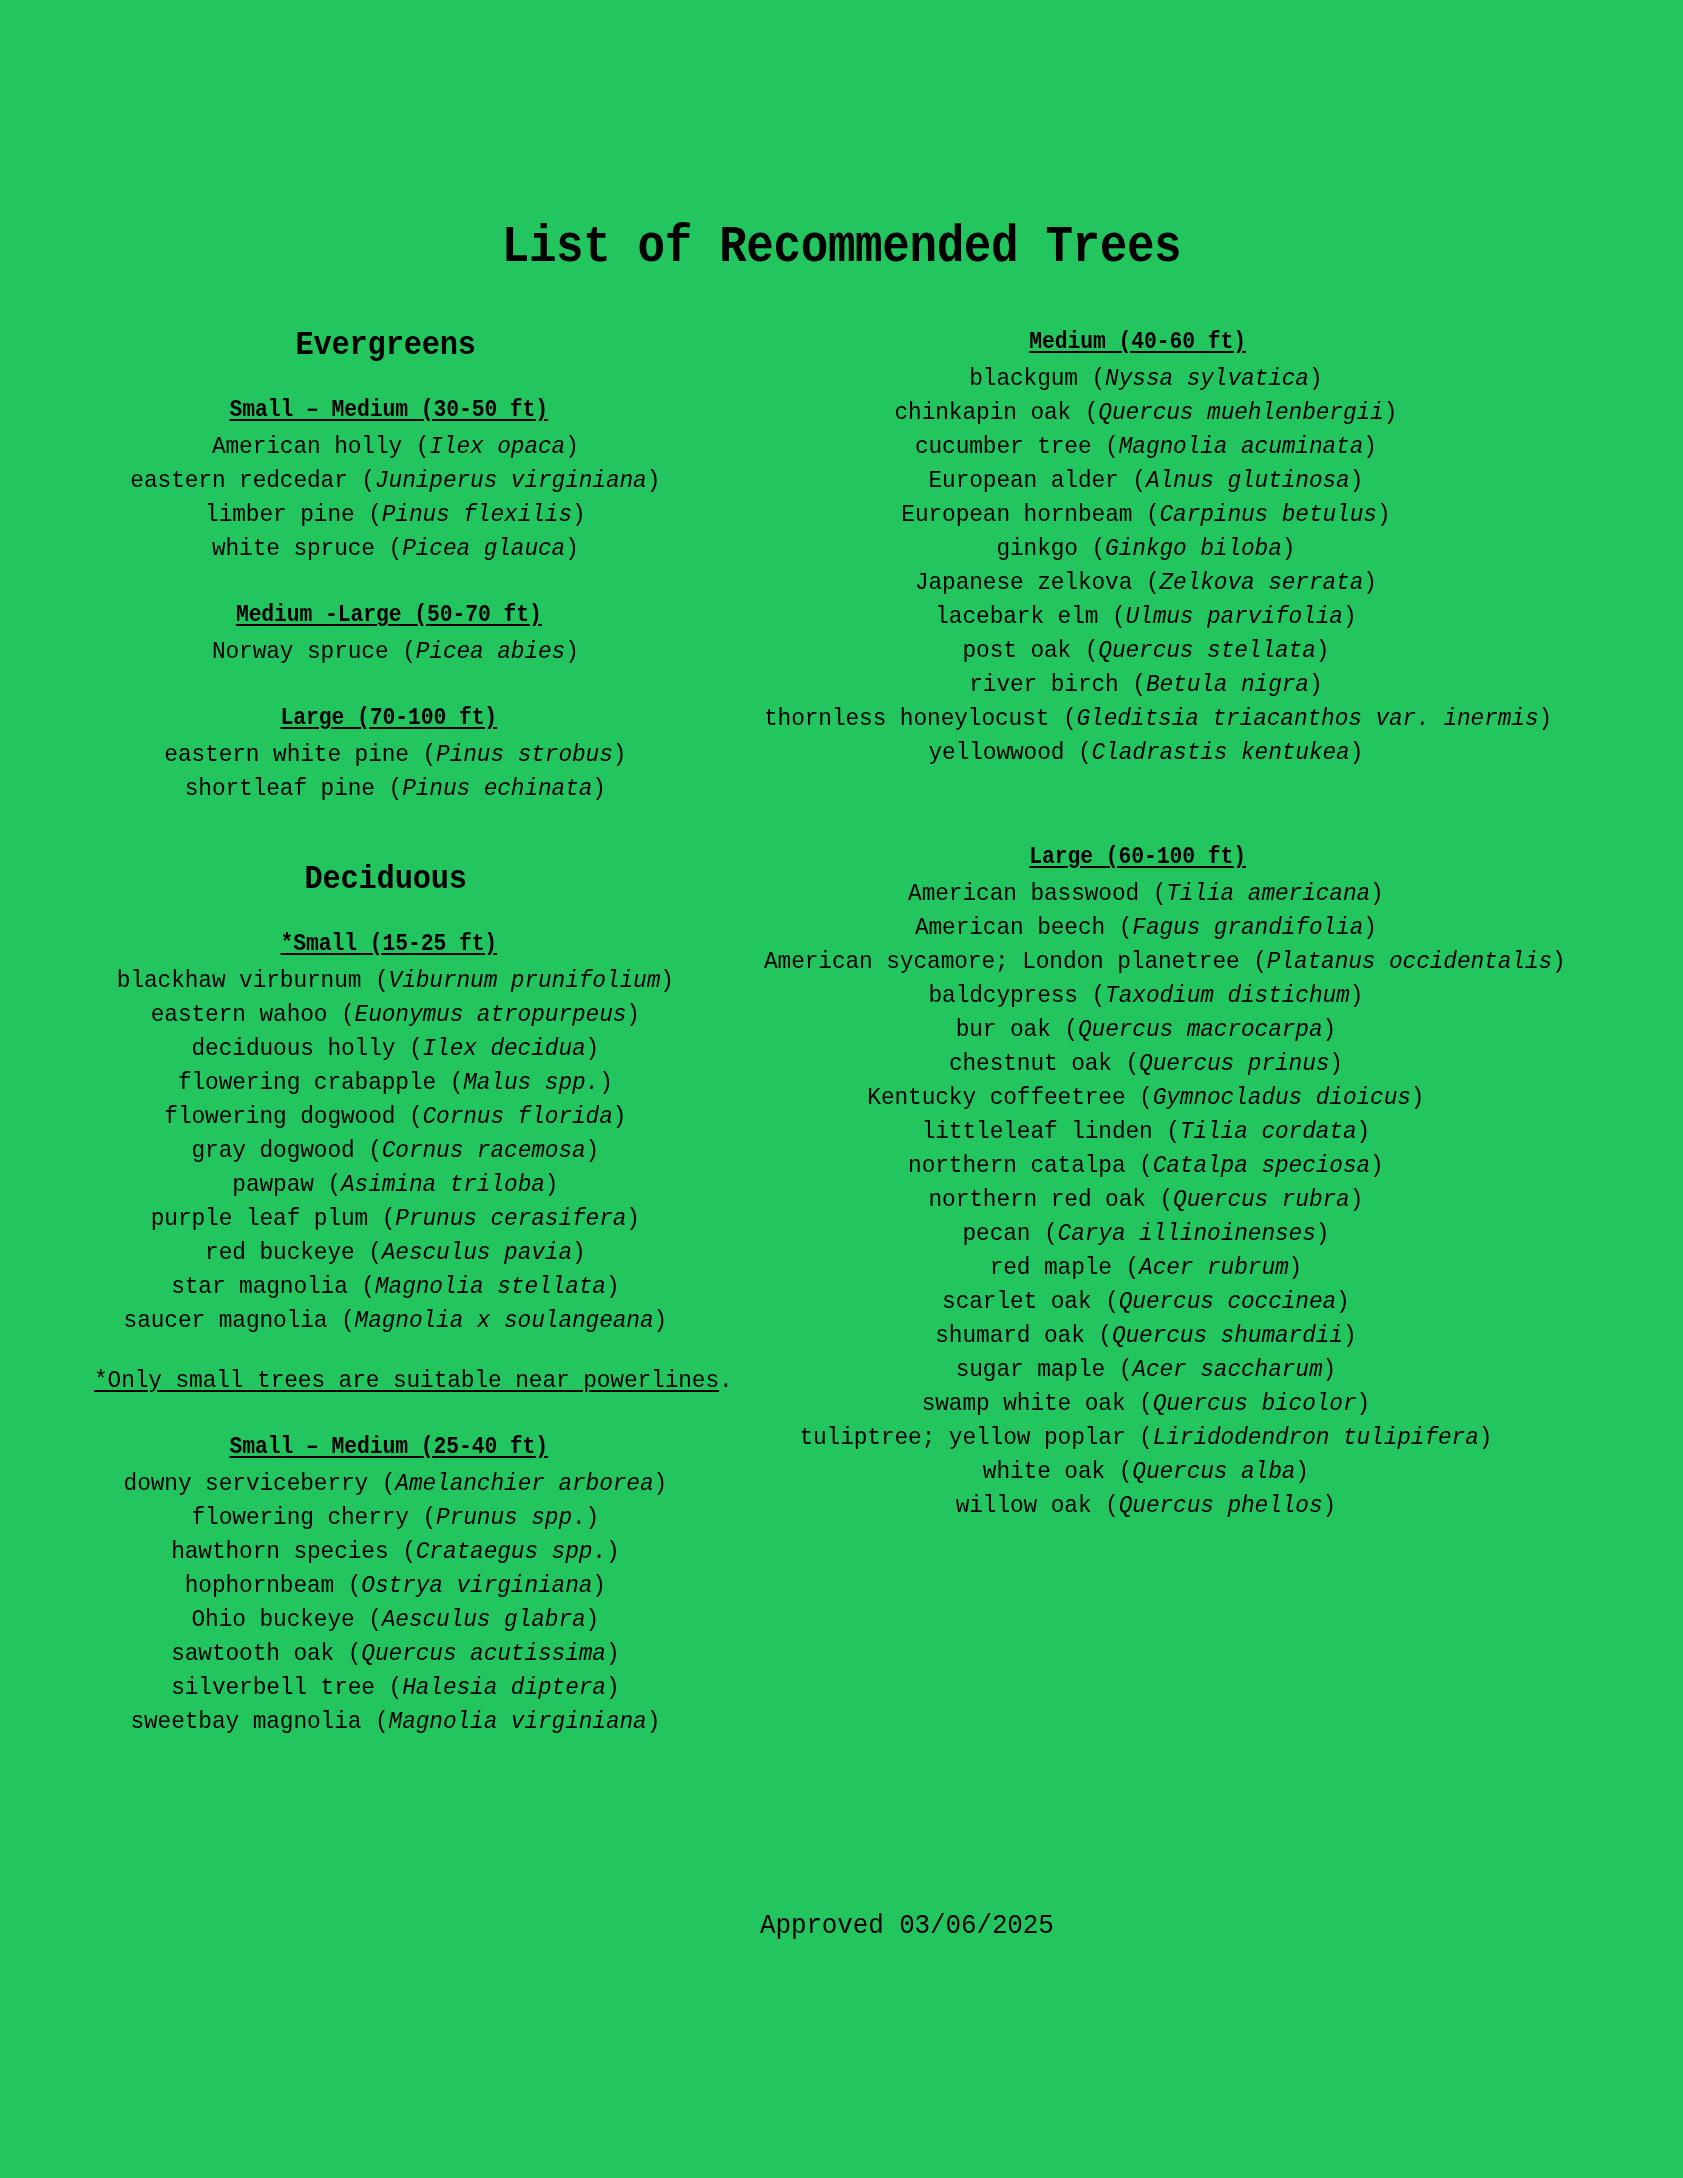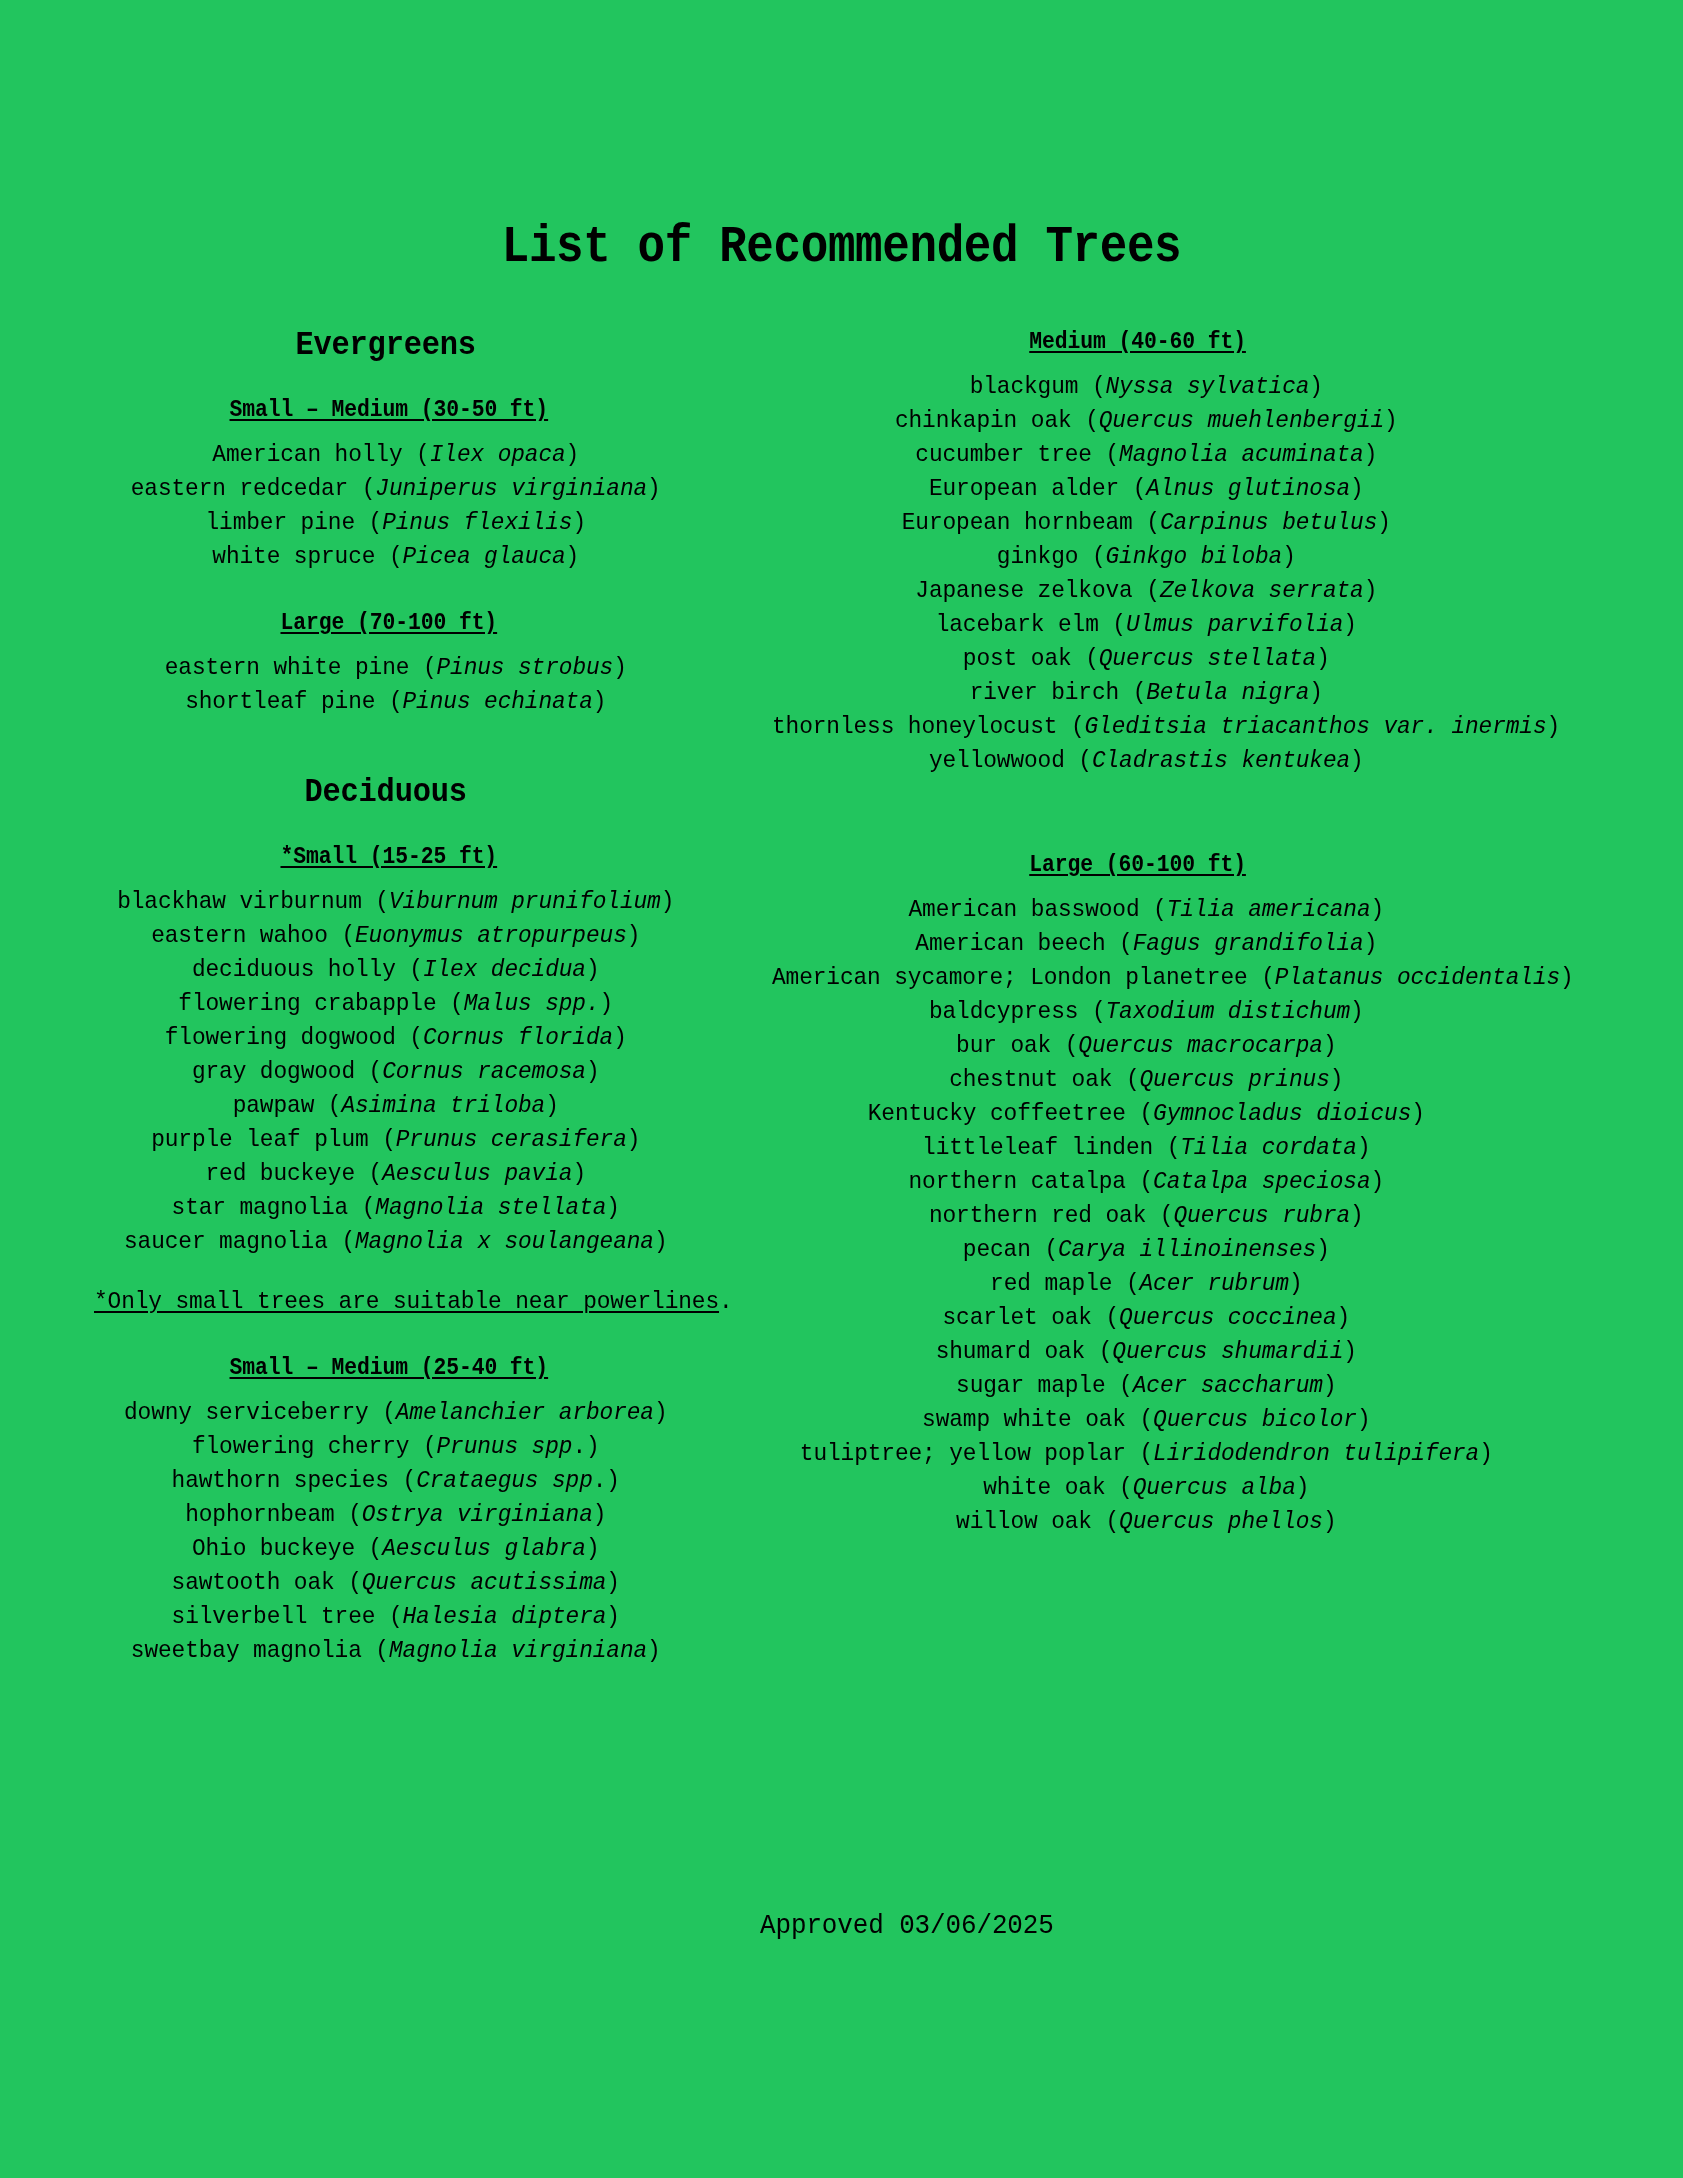--- a/index.html
+++ b/index.html
@@ -66,21 +66,21 @@
     letter-spacing: -0.1px;
     transform: scaleX(0.93);
     transform-origin: 0 50%;
     margin: 0 0 3px 0;
     line-height: 1.35;
     white-space: nowrap;
   }
 
   .tree-list {
     list-style: none;
-    margin: 12px;
+    margin: 4px;
     padding: 0;
   }
   .tree-list li {
     font-size: 24px;
     line-height: 34px;
     letter-spacing: -0.1px;
     transform: scaleX(0.95);
     transform-origin: 0 50%;
     white-space: nowrap;
   }
@@ -127,20 +127,26 @@
     <div class="group">
       <div class="group-heading">Small – Medium (30-50 ft)</div>
       <ul class="tree-list">
           <li><span>American holly (</span><span class="sci">Ilex opaca</span><span>)</span></li>
           <li><span>eastern redcedar (</span><span class="sci">Juniperus virginiana</span><span>)</span></li>
           <li><span>limber pine (</span><span class="sci">Pinus flexilis</span><span>)</span></li>
           <li><span>white spruce (</span><span class="sci">Picea glauca</span><span>)</span></li>
         </ul>
     </div>
 
+    <div class="group">
+      <div class="group-heading">Medium -Large (50-70 ft)</div>
+      <ul class="tree-list">
+          <li><span>Norway spruce (</span><span class="sci">Picea abies</span><span>)</span></li>
+        </ul>
+    </div>
 
     <div class="group">
       <div class="group-heading">Large (70-100 ft)</div>
       <ul class="tree-list">
           <li><span>eastern white pine (</span><span class="sci">Pinus strobus</span><span>)</span></li>
           <li><span>shortleaf pine (</span><span class="sci">Pinus echinata</span><span>)</span></li>
         </ul>
     </div>
 
     <h2 class="cat-heading deciduous">Deciduous</h2>

